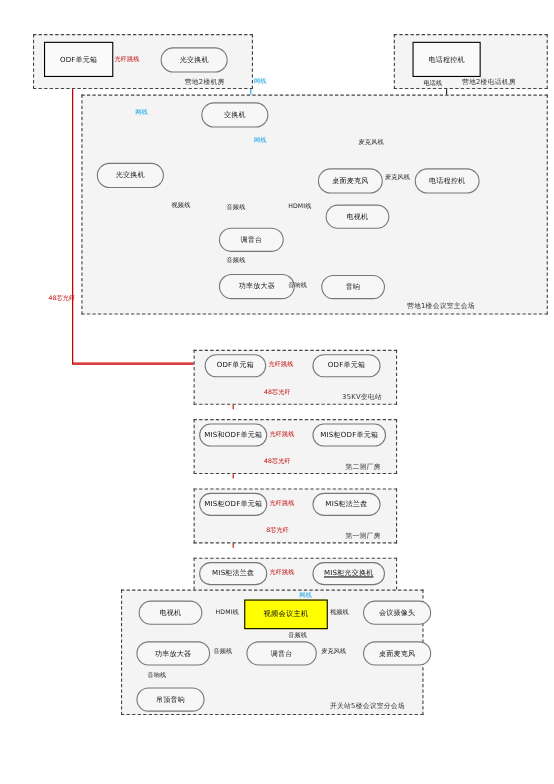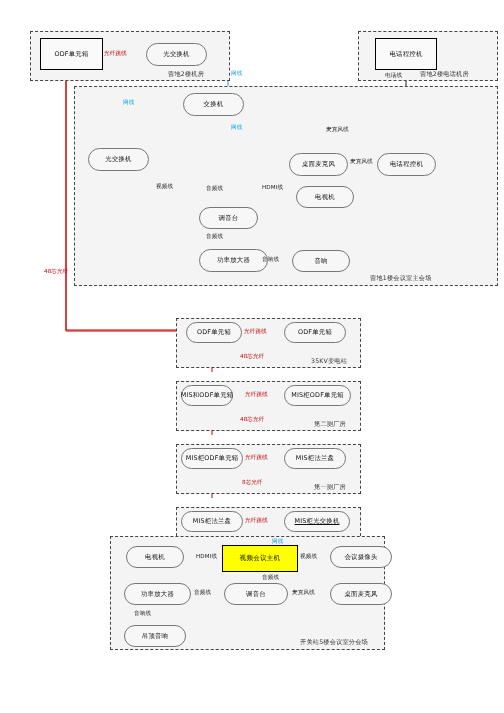--- a/index.html
+++ b/index.html
@@ -173,21 +173,21 @@
 
   <div class="node" style="left:296px;top:186px;width:58px;height:22px;">电视机</div>
 
   <div class="node" style="left:199px;top:249px;width:69px;height:23px;">功率放大器</div>
 
   <div class="node" style="left:292px;top:250px;width:58px;height:22px;">音响</div>
 
   <div class="node" style="left:186px;top:322px;width:56px;height:21px;">ODF单元箱</div>
   <div class="node" style="left:284px;top:322px;width:62px;height:21px;">ODF单元箱</div>
 
-  <div class="node" style="left:181px;top:385px;width:52px;height:21px;">MIS和ODF单元箱</div>
+  <div class="node" style="left:181px;top:385px;width:62px;height:21px;">MIS和ODF单元箱</div>
   <div class="node" style="left:284px;top:385px;width:67px;height:21px;">MIS柜ODF单元箱</div>
 
   <div class="node" style="left:181px;top:448px;width:62px;height:21px;">MIS柜ODF单元箱</div>
   <div class="node" style="left:284px;top:448px;width:62px;height:21px;">MIS柜法兰盘</div>
 
   <div class="node" style="left:181px;top:511px;width:62px;height:21px;">MIS柜法兰盘</div>
   <div class="node" style="left:284px;top:511px;width:66px;height:21px;text-decoration:underline;">MIS柜光交换机</div>
 
   <div class="node" style="left:126px;top:546px;width:58px;height:22px;">电视机</div>
 

